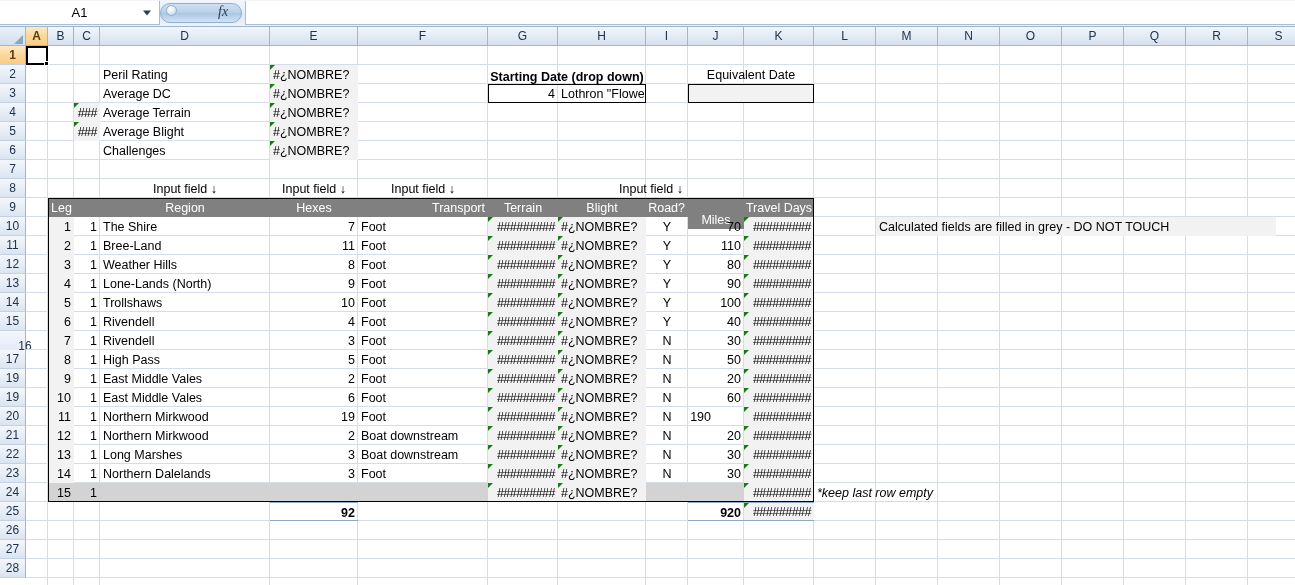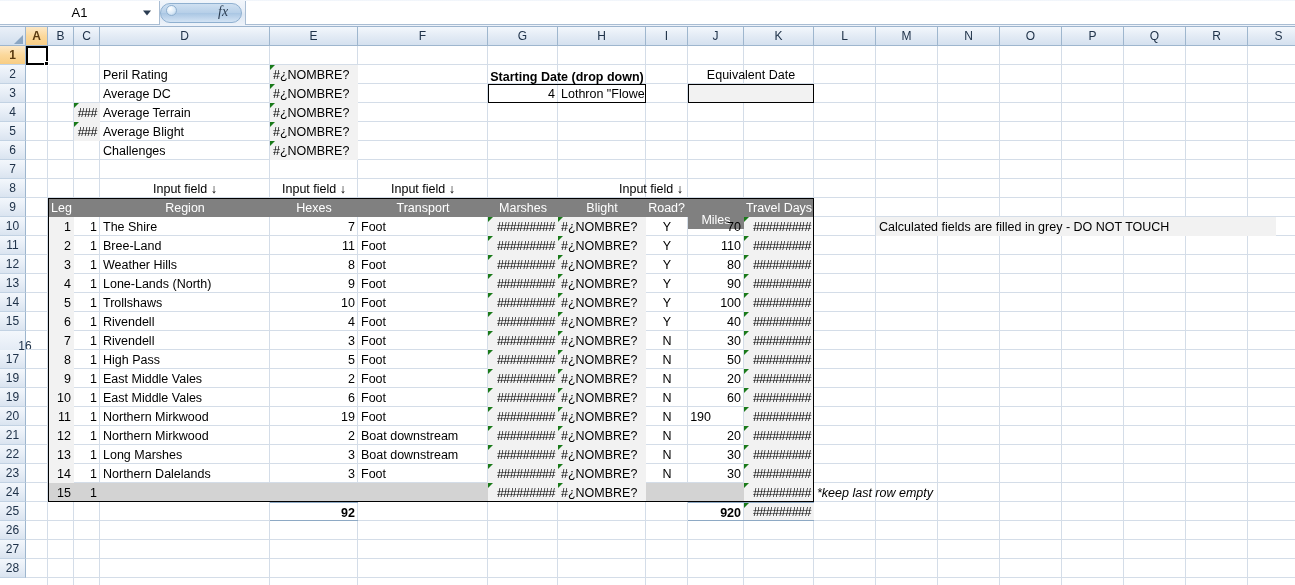--- a/index.html
+++ b/index.html
@@ -341,25 +341,25 @@
         <div class="cell hdrfill" style="left: 22px; top: 152px; width: 766px; height: 19px;"></div>
         <div class="cell hdrfill " style="left: 22px; top: 152px; width: 52px; height: 19px;">
           <span>Leg</span>
         </div>
         <div class="cell hdrfill ac" style="left: 74px; top: 152px; width: 170px; height: 19px;">
           <span>Region</span>
         </div>
         <div class="cell hdrfill ac" style="left: 244px; top: 152px; width: 88px; height: 19px;">
           <span>Hexes</span>
         </div>
-        <div class="cell hdrfill ac" style="left: 332px; top: 152px; width: 130px; height: 19px;">
+        <div class="cell hdrfill ac" style="left: 332px; top: 152px; width: 130px; height: 19px; justify-content: flex-end;">
           <span>Transport</span>
         </div>
         <div class="cell hdrfill ac" style="left: 462px; top: 152px; width: 70px; height: 19px;">
-          <span>Marshes</span>
+          <span>Terrain</span>
         </div>
         <div class="cell hdrfill ac" style="left: 532px; top: 152px; width: 88px; height: 19px;">
           <span>Blight</span>
         </div>
         <div class="cell hdrfill ar" style="left: 620px; top: 152px; width: 42px; height: 19px;">
           <span>Road?</span>
         </div>
         <div class="cell hdrfill ac" style="left: 662px; top: 164px; width: 56px; height: 19px;">
           <span>Miles</span>
         </div>

